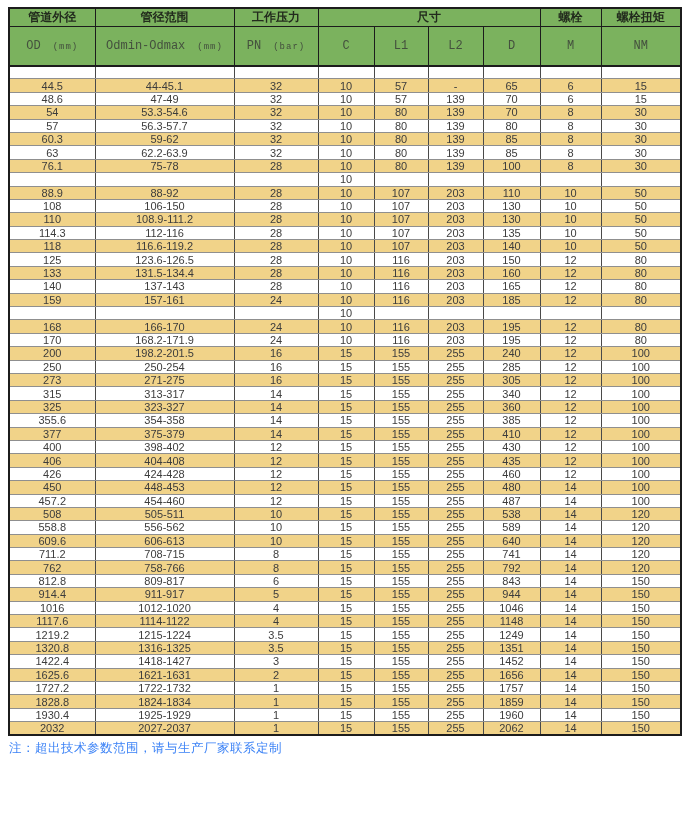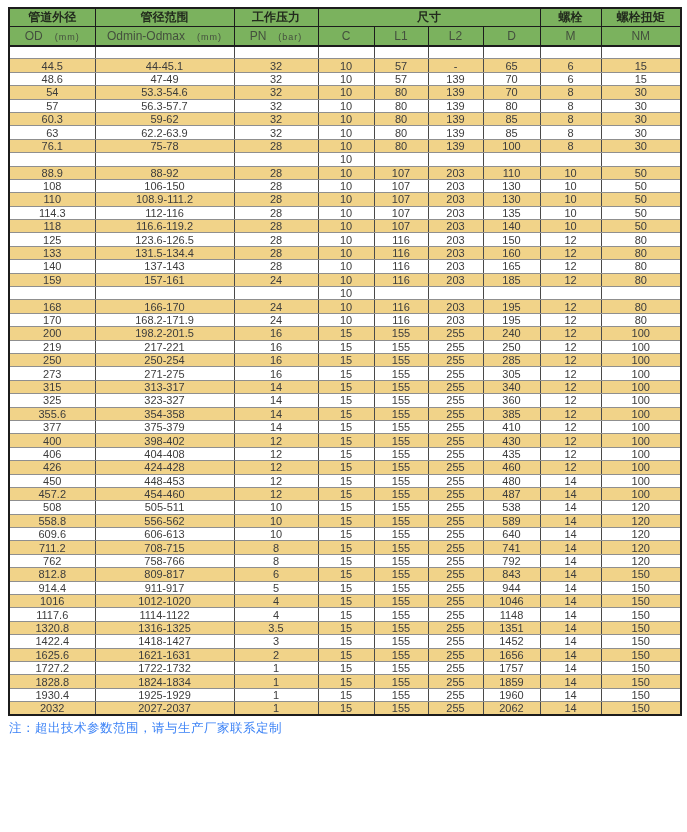--- a/index.html
+++ b/index.html
@@ -35,24 +35,25 @@
     vertical-align:middle;
     padding:0;
   }
   tr.group-row th{
     height:15px;
     font-size:12px;
     font-weight:bold;
     color:var(--text-head);
   }
   tr.sub-row th{
-    height:19px;
+    height:39px;
     font-size:12px;
     font-weight:normal;
     color:var(--text-subhead);
+    font-family:Liberation Mono, monospace;
   }
   .unit{
     font-size:9px;
     letter-spacing:1px;
     margin-left:12px;
   }
   tbody td{
     height:13.4px;
     padding:0;
     font-size:11px;
@@ -358,31 +359,20 @@
           <td>198.2-201.5</td>
           <td>16</td>
           <td>15</td>
           <td>155</td>
           <td>255</td>
           <td>240</td>
           <td>12</td>
           <td>100</td>
         </tr>
         <tr>
-          <td>219</td>
-          <td>217-221</td>
-          <td>16</td>
-          <td>15</td>
-          <td>155</td>
-          <td>255</td>
-          <td>250</td>
-          <td>12</td>
-          <td>100</td>
-        </tr>
-        <tr>
           <td>250</td>
           <td>250-254</td>
           <td>16</td>
           <td>15</td>
           <td>155</td>
           <td>255</td>
           <td>285</td>
           <td>12</td>
           <td>100</td>
         </tr>
@@ -585,20 +575,31 @@
           <td>150</td>
         </tr>
         <tr>
           <td>1117.6</td>
           <td>1114-1122</td>
           <td>4</td>
           <td>15</td>
           <td>155</td>
           <td>255</td>
           <td>1148</td>
+          <td>14</td>
+          <td>150</td>
+        </tr>
+        <tr>
+          <td>1219.2</td>
+          <td>1215-1224</td>
+          <td>3.5</td>
+          <td>15</td>
+          <td>155</td>
+          <td>255</td>
+          <td>1249</td>
           <td>14</td>
           <td>150</td>
         </tr>
         <tr>
           <td>1320.8</td>
           <td>1316-1325</td>
           <td>3.5</td>
           <td>15</td>
           <td>155</td>
           <td>255</td>

